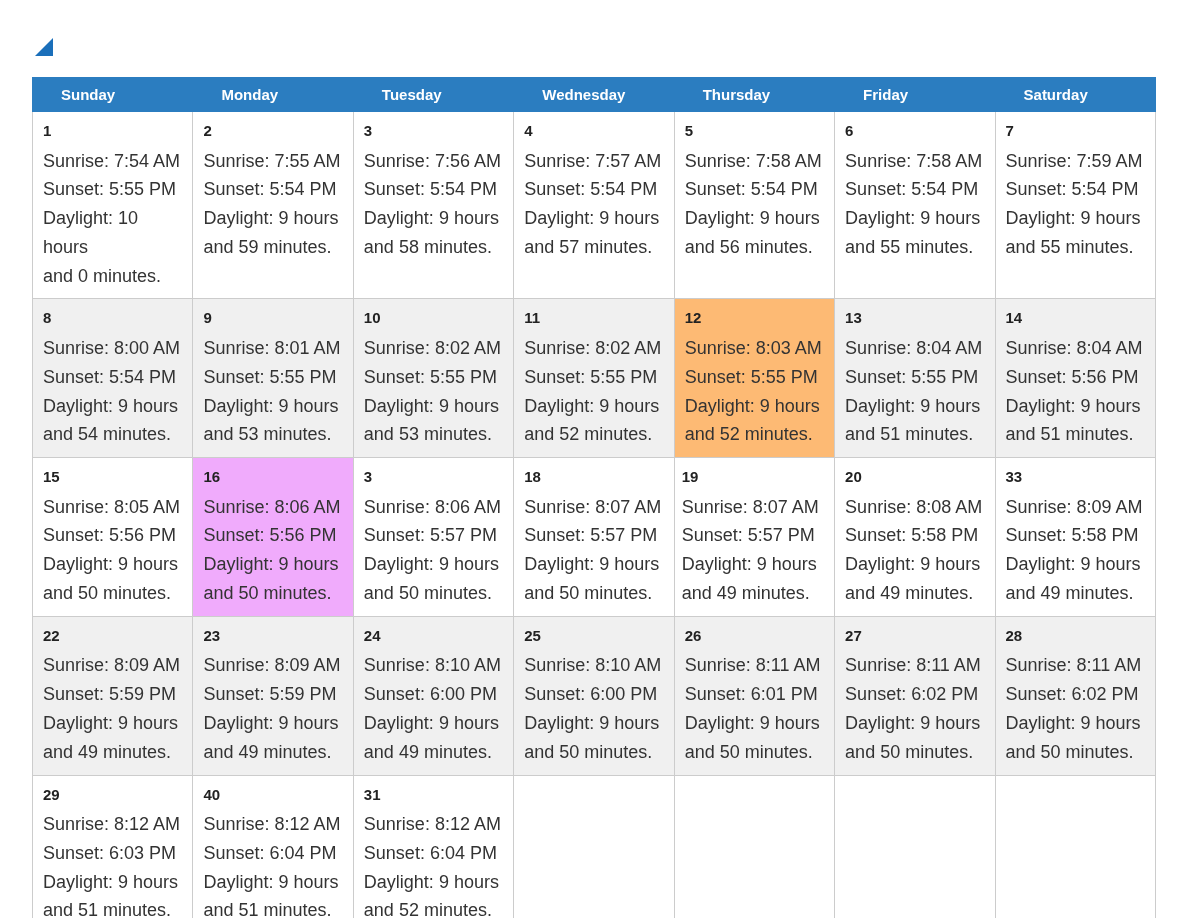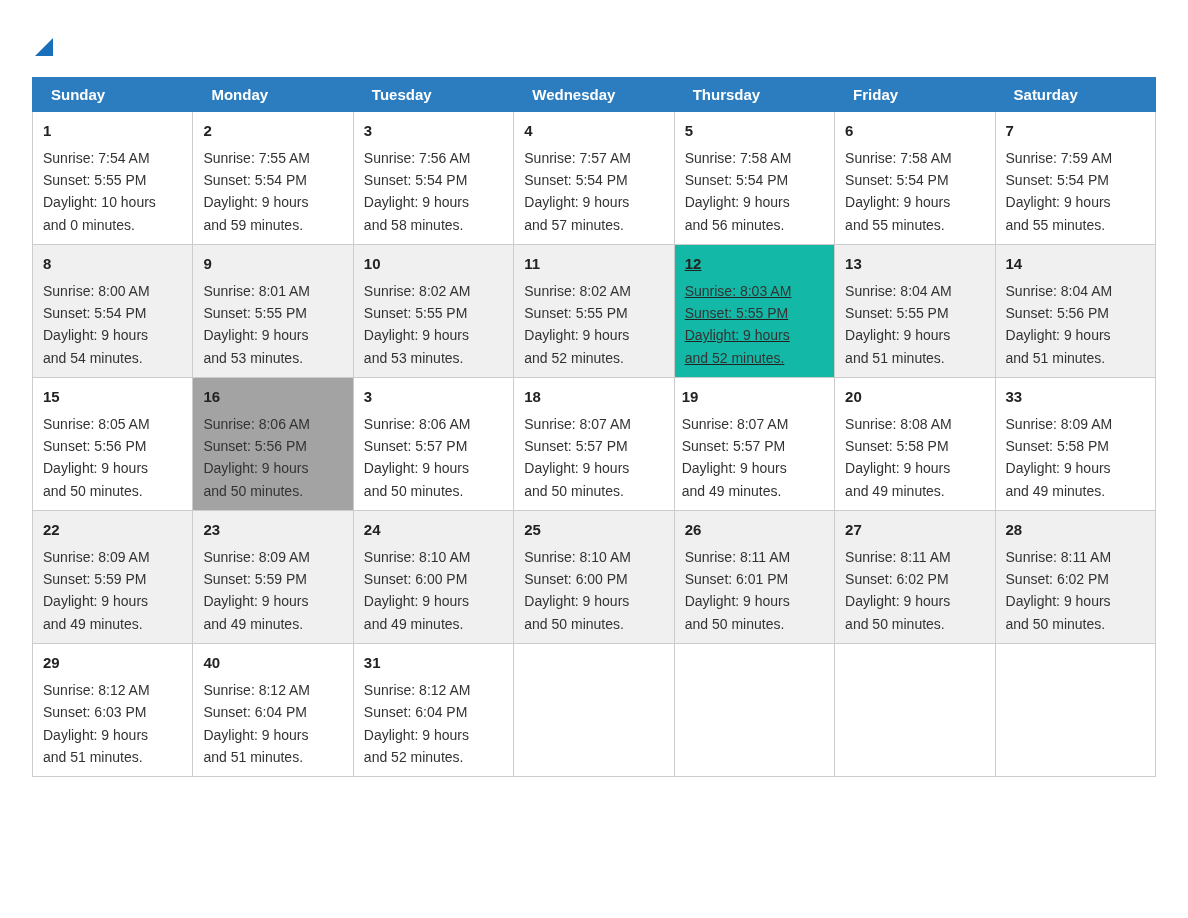--- a/index.html
+++ b/index.html
@@ -34,41 +34,41 @@
     table {
       width: 100%;
       border-collapse: collapse;
       table-layout: fixed;
     }
     thead tr th {
       background-color: #2b7dc0;
       color: #fff;
       font-size: 15px;
       font-weight: bold;
-      padding: 8px 18px;
+      padding: 8px 28px;
       text-align: left;
       border: 1px solid #2b7dc0;
     }
     tbody tr td {
       vertical-align: top;
       padding: 8px 10px;
       border: 1px solid #ccc;
       font-size: 13px;
       color: #222;
       line-height: 1.5;
       min-height: 90px;
     }
     tbody tr td .day-num {
       font-size: 15px;
       font-weight: bold;
       display: block;
       margin-bottom: 4px;
     }
     tbody tr td .day-info {
-      font-size: 14px;
+      font-size: 18px;
       color: #333;
       line-height: 1.6;
     }
     tbody tr:nth-child(odd) td {
       background-color: #f9f9f9;
     }
     tbody tr:nth-child(even) td {
       background-color: #ffffff;
     }
     tbody tr td:empty {
@@ -178,39 +178,39 @@
           <div class="day-info">Sunrise: 8:01 AM<br>Sunset: 5:55 PM<br>Daylight: 9 hours<br>and 53 minutes.</div>
         </td>
         <td style="background-color: rgb(240, 240, 240); margin-top: 32px;">
           <span class="day-num">10</span>
           <div class="day-info">Sunrise: 8:02 AM<br>Sunset: 5:55 PM<br>Daylight: 9 hours<br>and 53 minutes.</div>
         </td>
         <td style="background-color: rgb(240, 240, 240);">
           <span class="day-num">11</span>
           <div class="day-info">Sunrise: 8:02 AM<br>Sunset: 5:55 PM<br>Daylight: 9 hours<br>and 52 minutes.</div>
         </td>
-        <td style="background-color: #14b8a6; text-decoration: underline;">
+        <td style="background-color: #fdba74;">
           <span class="day-num">12</span>
           <div class="day-info">Sunrise: 8:03 AM<br>Sunset: 5:55 PM<br>Daylight: 9 hours<br>and 52 minutes.</div>
         </td>
         <td style="background-color: rgb(240, 240, 240);">
           <span class="day-num">13</span>
           <div class="day-info">Sunrise: 8:04 AM<br>Sunset: 5:55 PM<br>Daylight: 9 hours<br>and 51 minutes.</div>
         </td>
         <td style="background-color: rgb(240, 240, 240);">
           <span class="day-num">14</span>
           <div class="day-info">Sunrise: 8:04 AM<br>Sunset: 5:56 PM<br>Daylight: 9 hours<br>and 51 minutes.</div>
         </td>
       </tr>
       <tr>
         <td style="background-color: rgb(255, 255, 255);">
           <span class="day-num">15</span>
           <div class="day-info">Sunrise: 8:05 AM<br>Sunset: 5:56 PM<br>Daylight: 9 hours<br>and 50 minutes.</div>
         </td>
-        <td style="background-color: #a3a3a3;">
+        <td style="background-color: #f0abfc;">
           <span class="day-num">16</span>
           <div class="day-info">Sunrise: 8:06 AM<br>Sunset: 5:56 PM<br>Daylight: 9 hours<br>and 50 minutes.</div>
         </td>
         <td style="background-color: rgb(255, 255, 255);">
           <span class="day-num">3</span>
           <div class="day-info">Sunrise: 8:06 AM<br>Sunset: 5:57 PM<br>Daylight: 9 hours<br>and 50 minutes.</div>
         </td>
         <td style="background-color: rgb(255, 255, 255);">
           <span class="day-num">18</span>
           <div class="day-info">Sunrise: 8:07 AM<br>Sunset: 5:57 PM<br>Daylight: 9 hours<br>and 50 minutes.</div>

